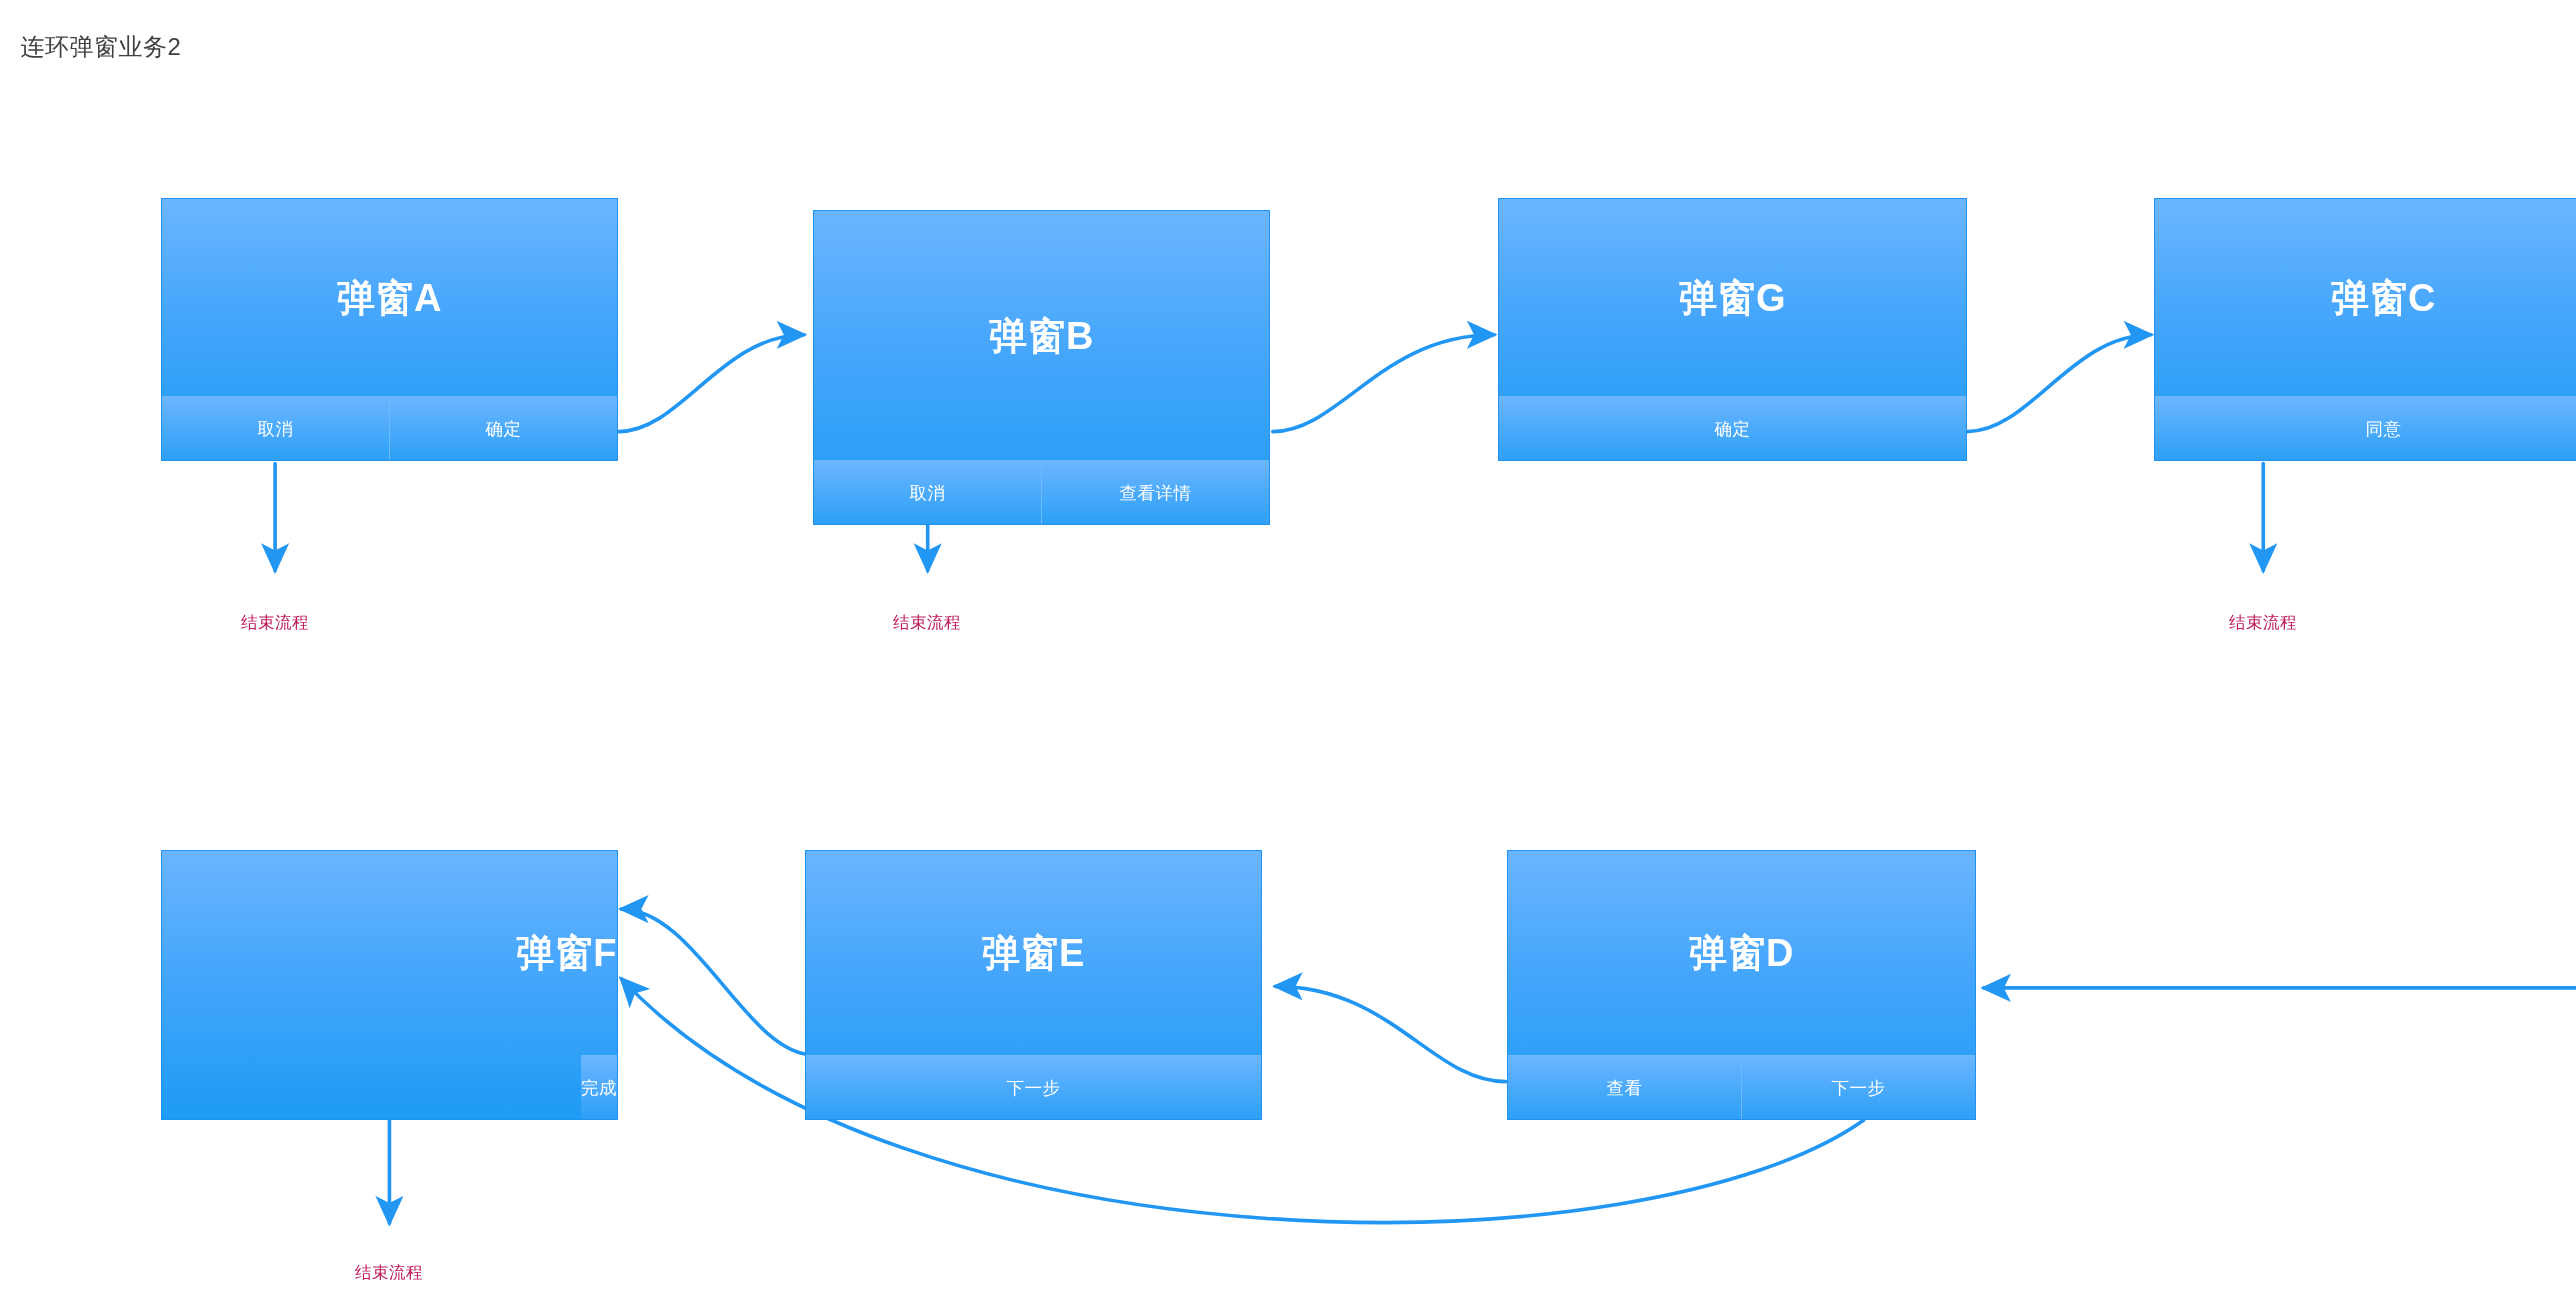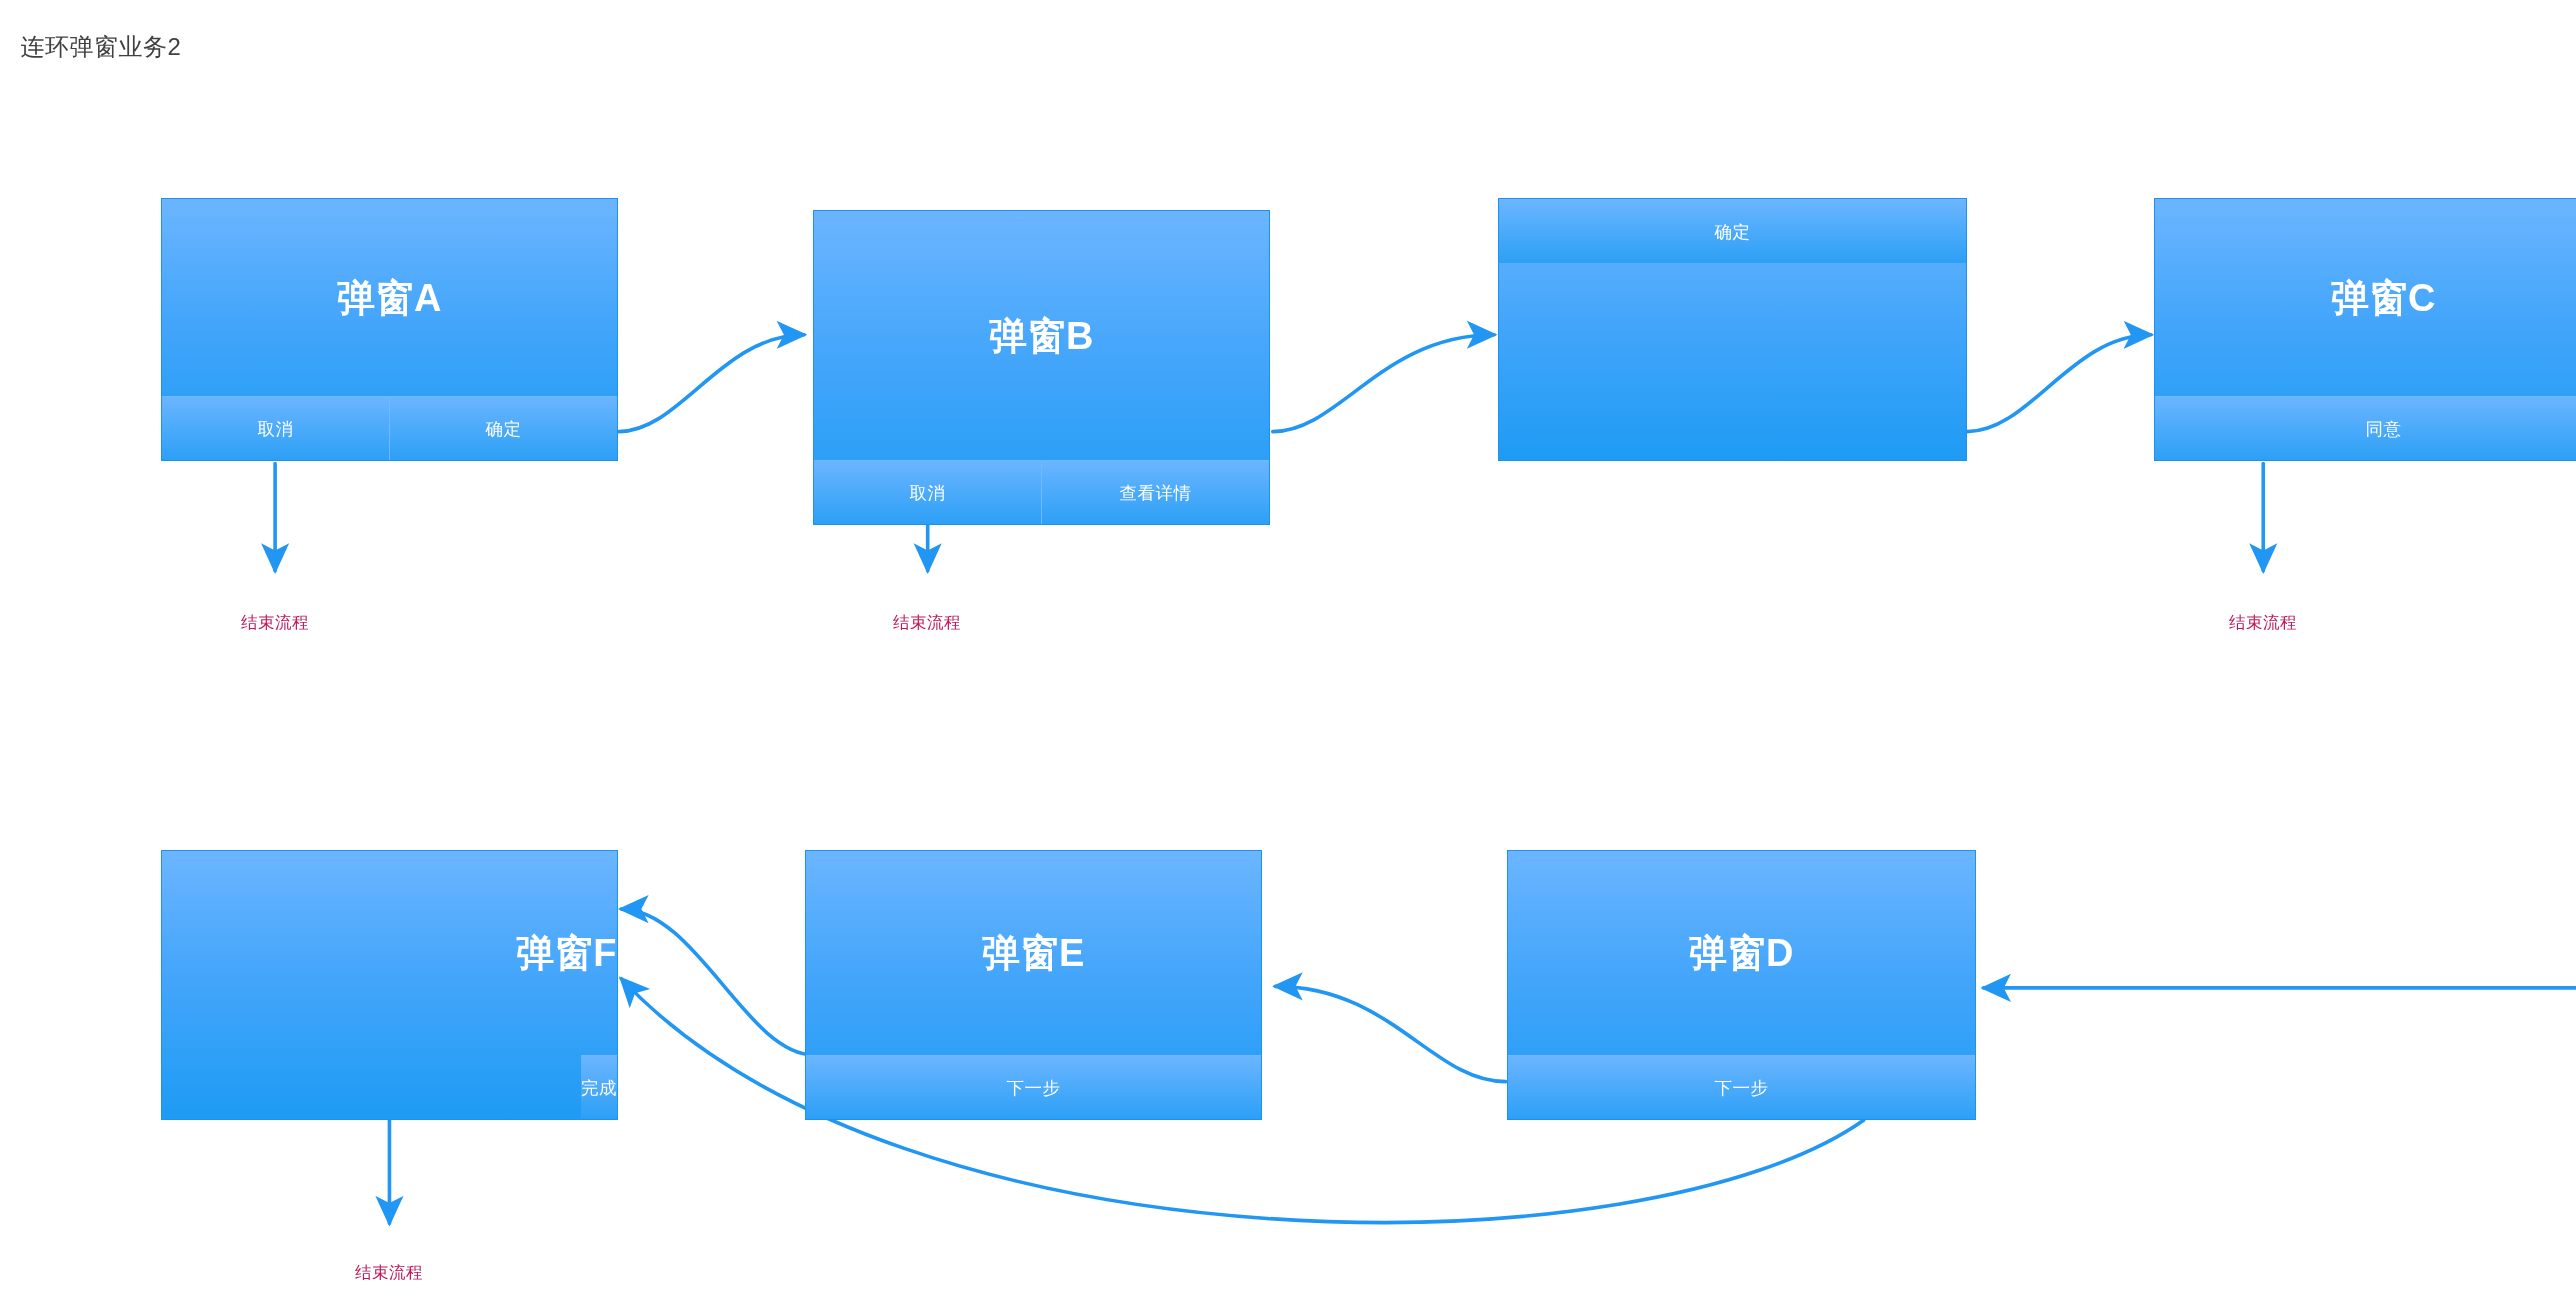--- a/index.html
+++ b/index.html
@@ -141,20 +141,23 @@
     <div class="card-body">
       <div class="card-title">弹窗B</div>
     </div>
     <div class="card-footer">
       <div class="card-btn">取消</div>
       <div class="card-btn">查看详情</div>
     </div>
   </div>
 
   <div class="card" style="left:1498px;top:198px;width:469px;height:263px;">
+    <div class="card-body">
+      <div class="card-title">弹窗G</div>
+    </div>
     <div class="card-footer">
       <div class="card-btn">确定</div>
     </div>
   </div>
 
   <div class="card" style="left:2154px;top:198px;width:459px;height:263px;">
     <div class="card-body">
       <div class="card-title">弹窗C</div>
     </div>
     <div class="card-footer">
@@ -178,20 +181,21 @@
     <div class="card-footer">
       <div class="card-btn">下一步</div>
     </div>
   </div>
 
   <div class="card" style="left:1507px;top:850px;width:469px;height:270px;">
     <div class="card-body">
       <div class="card-title">弹窗D</div>
     </div>
     <div class="card-footer">
+      <div class="card-btn">查看</div>
       <div class="card-btn">下一步</div>
     </div>
   </div>
 
   <div class="end-label" style="left:275px;top:612px;">结束流程</div>
   <div class="end-label" style="left:927px;top:612px;">结束流程</div>
   <div class="end-label" style="left:2263px;top:612px;">结束流程</div>
   <div class="end-label" style="left:389px;top:1262px;">结束流程</div>
 
 </div>

